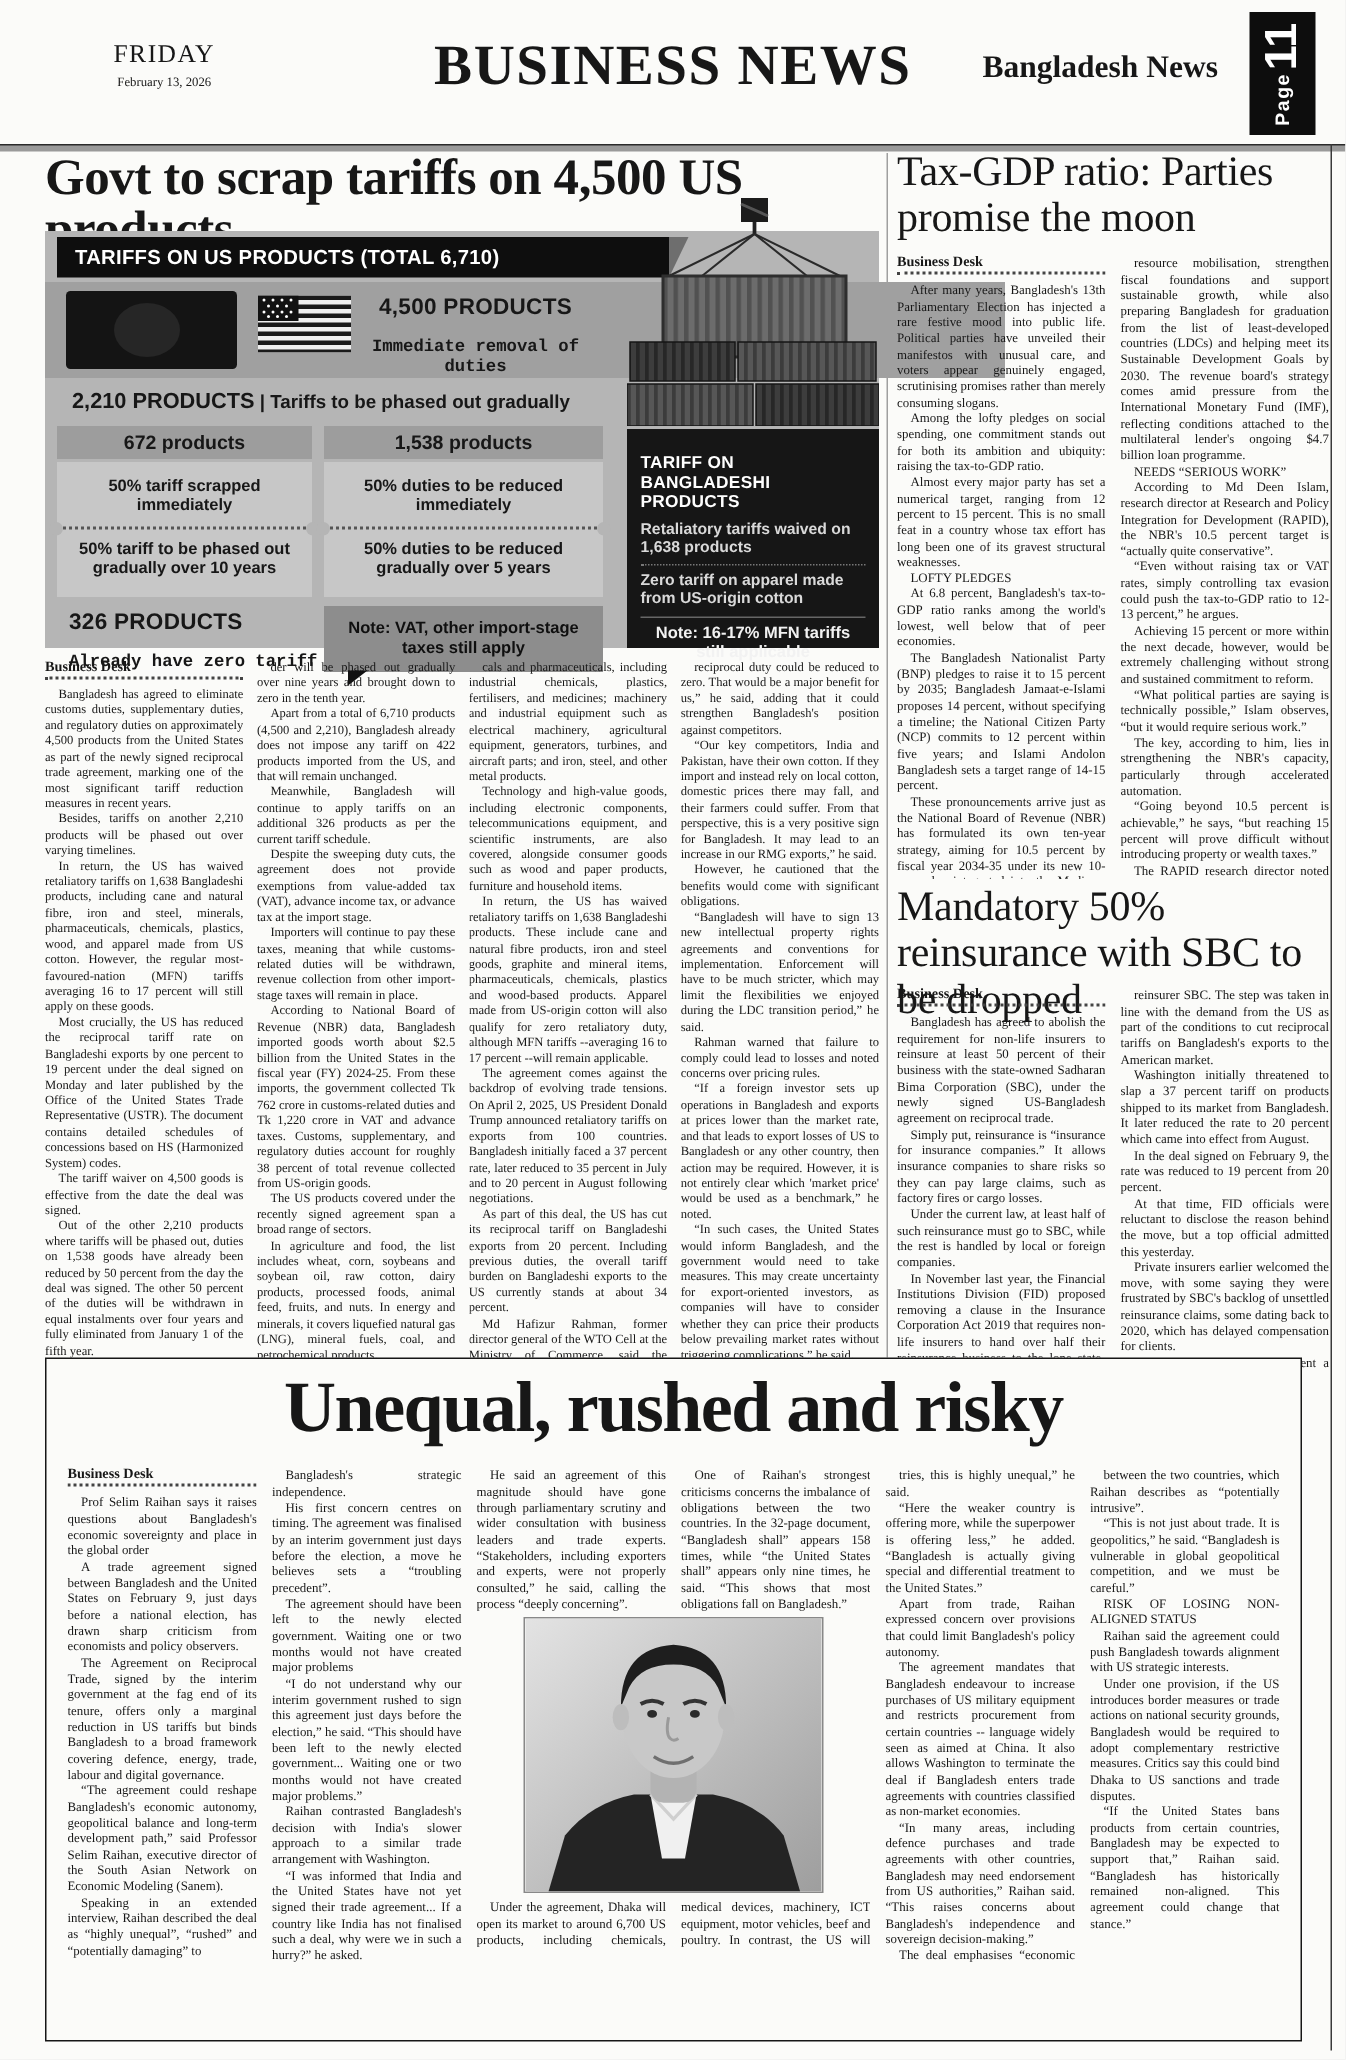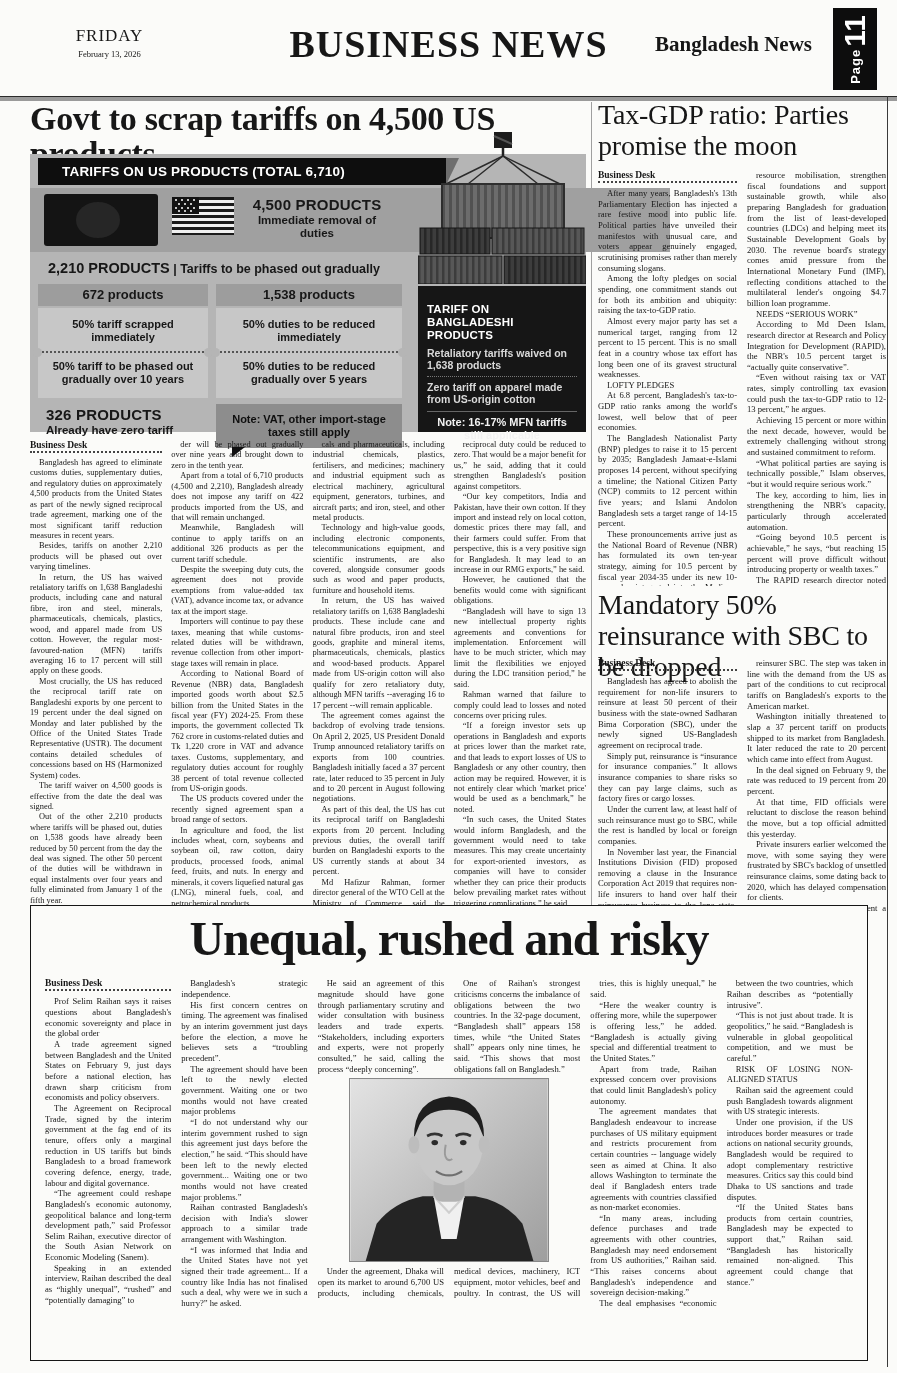--- a/index.html
+++ b/index.html
@@ -36,29 +36,29 @@
   .main-left{position:absolute; left:30px; top:102px; width:556px; height:818px;}
   .main-headline{font-size:34px; font-weight:bold; line-height:1.02; letter-spacing:-0.3px;}
   .main-body{position:absolute; top:338px; left:0; right:0; height:480px; gap:9px;}
   .main-body .col{flex:1 1 0; font-size:8.4px;}
   .divider-v{position:absolute; left:591px; top:102px; height:818px; width:1px; background:#9f9f9f;}
 
   
   .ig{position:absolute; top:52px; left:0; width:556px; height:278px; background:var(--mid);
       font-family:"Liberation Sans",sans-serif;}
   .ig-title{position:absolute; left:8px; top:4px; width:408px; height:27px; background:#0e0e0e; color:#fff;
-      font-size:13.5px; font-weight:bold; line-height:27px; padding-left:24px; letter-spacing:.2px;}
+      font-size:13.5px; font-weight:bold; line-height:27px; padding-left:12px; letter-spacing:.2px;}
   .ig-title::after{content:''; position:absolute; right:-13px; top:0; border-top:27px solid #6e6e6e; border-right:13px solid transparent;}
   .ig-band{position:absolute; left:0; top:34px; width:640px; height:64px; background:var(--band);padding-left:28px;}
   .ig-photo{position:absolute; left:14px; top:6px; width:114px; height:52px; background:#141414; border-radius:3px;}
   .ig-photo::after{content:''; position:absolute; left:32px; top:8px; width:44px; height:36px; border-radius:50%; background:#262626;}
   .ig-flag{position:absolute; left:142px; top:9px;}
   .ig-top-text{position:absolute; left:212px; top:8px; width:150px; text-align:center;}
   .ig-count{font-size:15px; font-weight:800; letter-spacing:.2px;}
-  .ig-desc{font-size:11.5px; font-weight:600; line-height:1.15; margin-top:1px;}
+  .ig-desc{font-size:11.5px; font-weight:600; line-height:1.15; margin-top:12px;font-family:Liberation Mono, monospace;}
   .ig-crane{position:absolute; left:398px; top:-22px;}
   .ig-stack{position:absolute; left:388px; top:72px;}
   .ig-phase{position:absolute; left:18px; top:106px; font-size:12.5px; font-weight:600;}
   .ig-phase b{font-size:14.5px; font-weight:800;}
   .ig-grp-h{position:absolute; height:22px; background:var(--hdr); font-size:13px; font-weight:800; text-align:center; line-height:22px;}
   .ig-grp{position:absolute; background:var(--box); padding:6px 8px; text-align:center; font-size:11px; font-weight:600; line-height:1.18;}
   .ig-grp .cell{height:34px; display:flex; align-items:center; justify-content:center;}
   .ig-dots{position:relative; border-top:2px dotted #555; margin:3px -8px;}
   .ig-dots::before,.ig-dots::after{content:''; position:absolute; top:-5px; width:9px; height:9px; border-radius:50%; background:var(--mid);}
   .ig-dots::before{left:-5px;} .ig-dots::after{right:-5px;}

